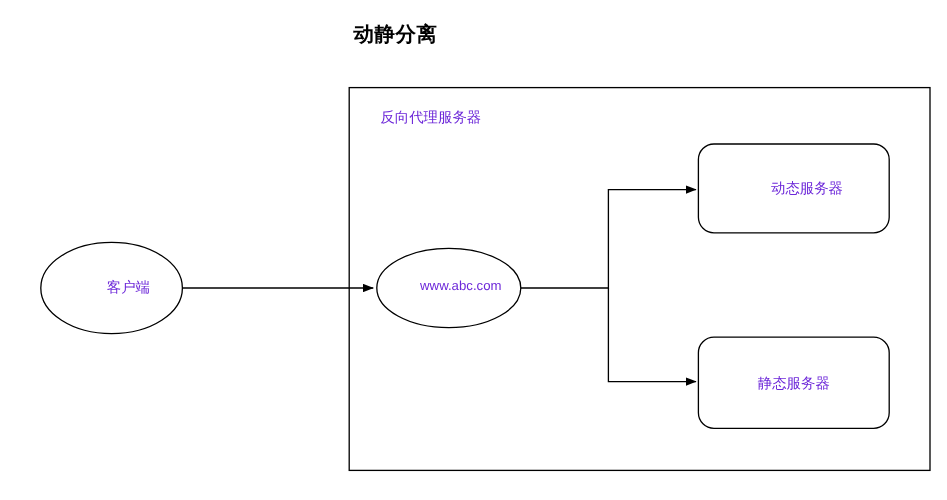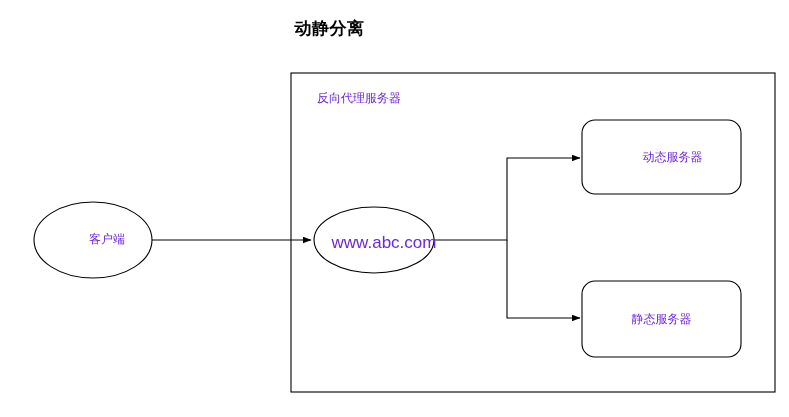--- a/index.html
+++ b/index.html
@@ -57,21 +57,21 @@
   #client-label {
     left: 48px;
     top: 232px;
     width: 118px;
     font-size: 12px;
   }
   #proxy-node-label {
     left: 314px;
     top: 233px;
     width: 140px;
-    font-size: 17px;
+    font-size: 11px;
   }
   #dynamic-server-label {
     left: 582px;
     top: 150px;
     width: 181px;
     font-size: 12px;
   }
   #static-server-label {
     left: 582px;
     top: 312px;

